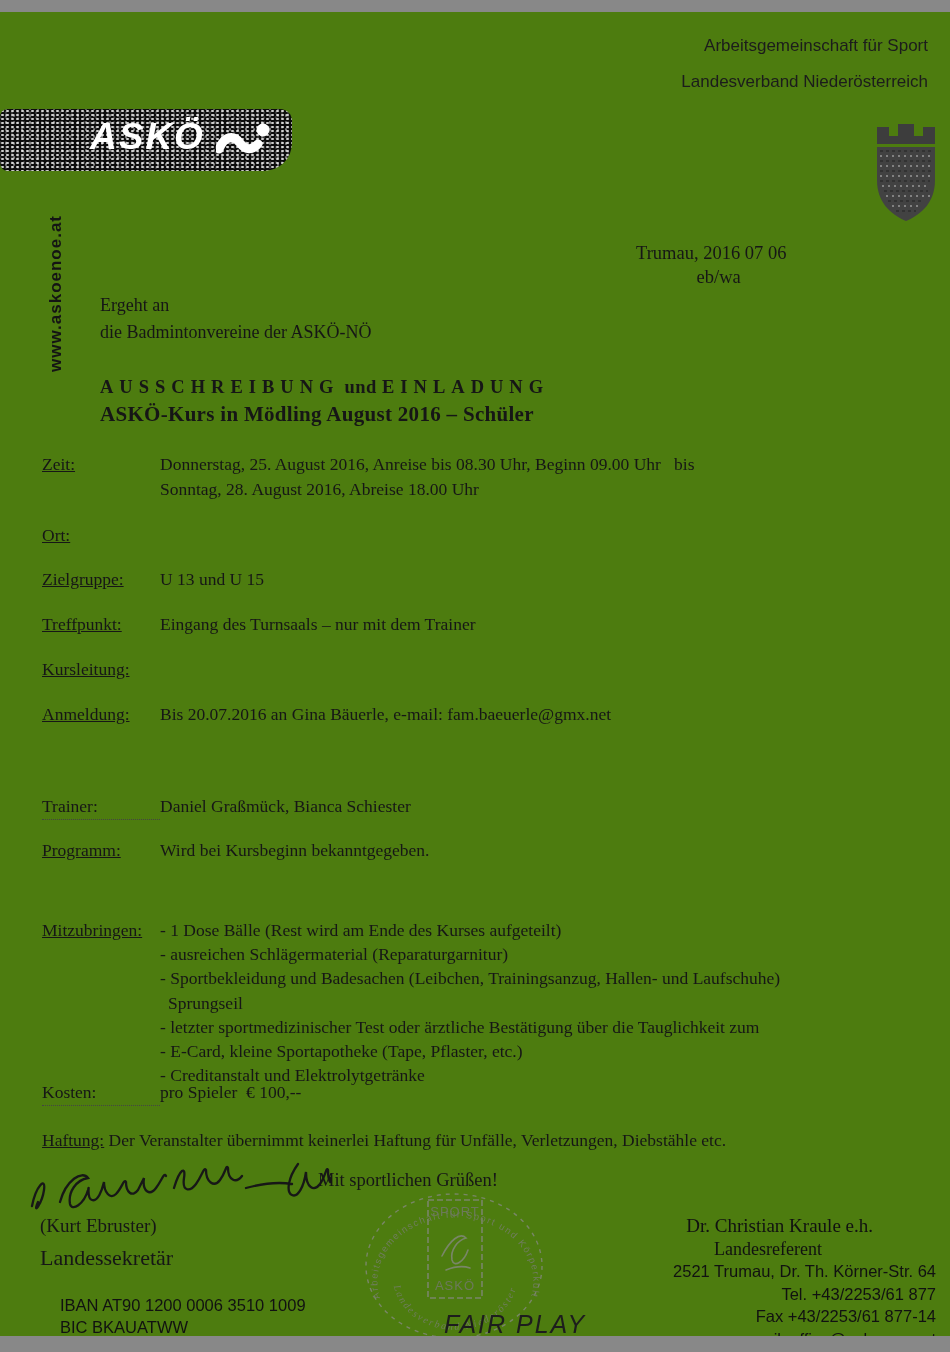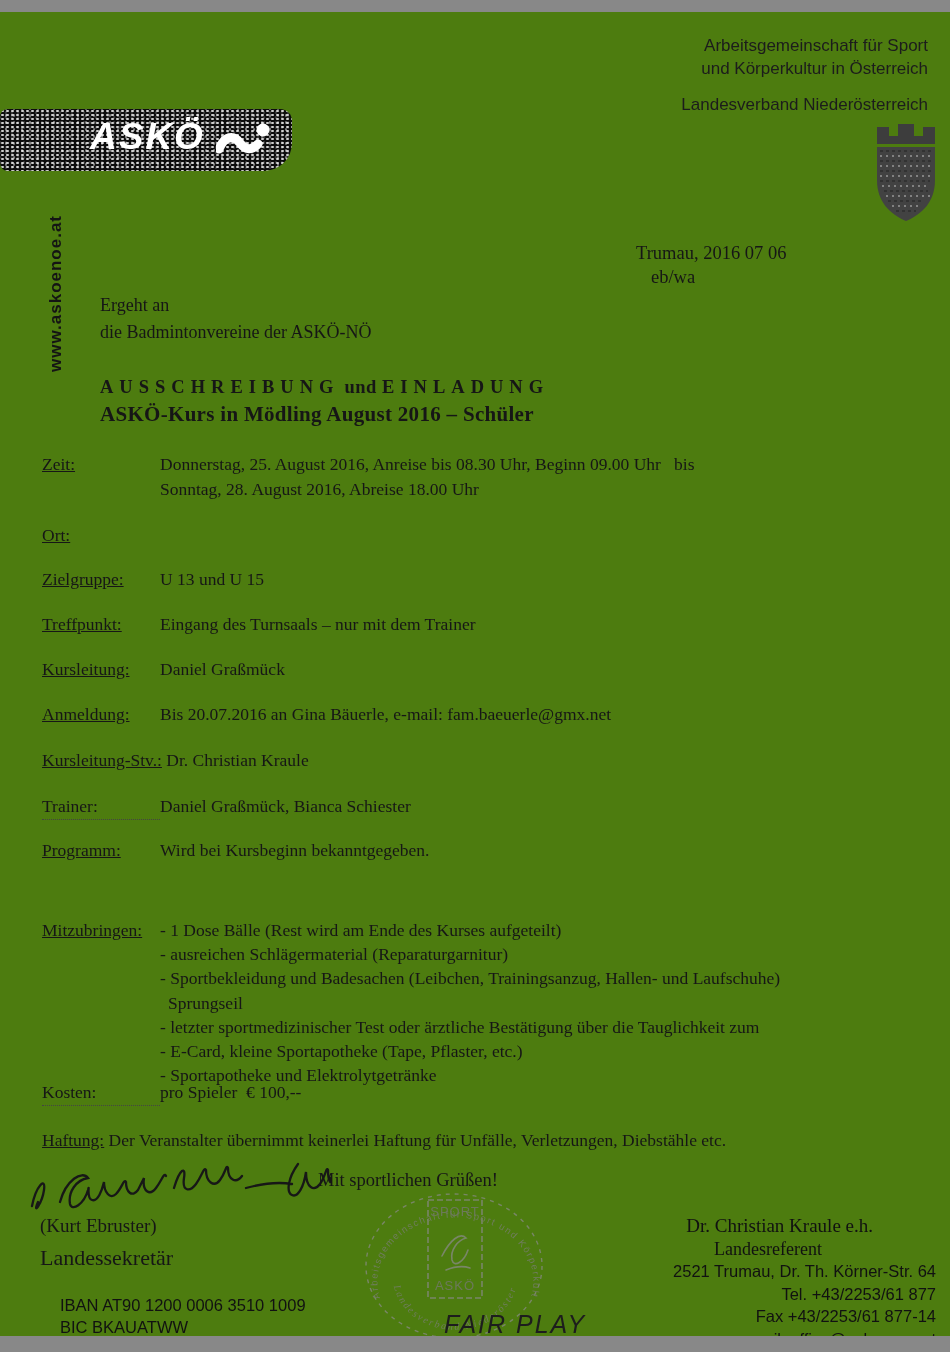--- a/index.html
+++ b/index.html
@@ -43,21 +43,21 @@
   .coa{position:absolute;left:868px;top:108px;}
 
   .vertical-site{
     position:absolute;left:46px;top:190px;height:170px;
     writing-mode:vertical-rl;transform:rotate(180deg);
     font-family:"Liberation Sans", sans-serif;
     font-weight:bold;font-size:17px;letter-spacing:1px;color:#141414;
   }
 
   .dateblock{position:absolute;left:636px;top:229px;font-size:18.5px;line-height:24px;}
-  .dateblock .initials{padding-left:15px;}
+  .dateblock .initials{padding-left:15px;text-align:center;}
 
   .recipient{position:absolute;left:100px;top:280px;font-size:18px;line-height:27px;}
 
   .title{position:absolute;left:100px;top:365px;}
   .title .t1{font-size:18.5px;font-weight:bold;letter-spacing:.5px;}
   .title .t1 .spread{letter-spacing:6px;}
   .title .t2{font-size:21px;font-weight:bold;margin-top:4px;letter-spacing:.3px;}
 
   
   .row{position:absolute;left:42px;right:18px;display:flex;font-size:17.5px;line-height:25px;}
@@ -95,21 +95,20 @@
   .contact .c2{font-family:"Liberation Serif", serif;font-size:18px;padding-right:114px;}
   .contact .csans{font-family:"Liberation Sans", sans-serif;}
 </style>
 </head>
 <body>
 
 <div class="page">
 
   <div class="org-block">
     <div>Arbeitsgemeinschaft für Sport</div>
-    <div>und Körperkultur in Österreich</div>
     <div class="line3">Landesverband Niederösterreich</div>
   </div>
 
   <div class="banner">
     <span class="logo-text">ASKÖ</span>
     <svg width="58" height="40" viewBox="0 0 58 40">
       <circle cx="47" cy="9" r="6.5" fill="#ffffff"></circle>
       <path d="M3 28 C9 14 18 14 24 22 C29 29 36 30 42 23" stroke="#ffffff" stroke-width="9" stroke-linecap="round" fill="none"></path>
     </svg>
   </div>
@@ -163,53 +162,48 @@
     <div class="val">U 13 und U 15</div>
   </div>
 
   <div class="row" style="top:600px">
     <div class="lbl">Treffpunkt:</div>
     <div class="val">Eingang des Turnsaals – nur mit dem Trainer</div>
   </div>
 
   <div class="row" style="top:645px">
     <div class="lbl">Kursleitung:</div>
-    <div class="val">Daniel Graßmück</div>
   </div>
 
   <div class="row" style="top:690px">
     <div class="lbl">Anmeldung:</div>
     <div class="val">Bis 20.07.2016 an Gina Bäuerle, e-mail: fam.baeuerle@gmx.net</div>
   </div>
 
-  <div class="row-inline" style="top:736px">
-    <span class="lbl">Kursleitung-Stv.:</span>
-    <span>Dr. Christian Kraule</span>
-  </div>
 
   <div class="row" style="top:782px">
     <div class="lbl dotted">Trainer:</div>
     <div class="val">Daniel Graßmück, Bianca Schiester</div>
   </div>
 
   <div class="row" style="top:826px">
     <div class="lbl">Programm:</div>
     <div class="val">Wird bei Kursbeginn bekanntgegeben.</div>
   </div>
 
   <div class="row" style="top:906px">
     <div class="lbl">Mitzubringen:</div>
     <div class="val mitz-items">
       <div>- 1 Dose Bälle (Rest wird am Ende des Kurses aufgeteilt)</div>
       <div>- ausreichen Schlägermaterial (Reparaturgarnitur)</div>
       <div>- Sportbekleidung und Badesachen (Leibchen, Trainingsanzug, Hallen- und Laufschuhe)</div>
       <div class="cont">Sprungseil</div>
       <div>- letzter sportmedizinischer Test oder ärztliche Bestätigung über die Tauglichkeit zum</div>
       <div>- E-Card, kleine Sportapotheke (Tape, Pflaster, etc.)</div>
-      <div>- Sportapotheke und Elektrolytgetränke</div>
+      <div>- Creditanstalt und Elektrolytgetränke</div>
     </div>
   </div>
 
   <div class="row" style="top:1068px">
     <div class="lbl dotted">Kosten:</div>
     <div class="val">pro Spieler&nbsp; € 100,--</div>
   </div>
 
   <div class="row-inline" style="top:1116px">
     <span class="lbl">Haftung:</span><span> Der Veranstalter übernimmt keinerlei Haftung für Unfälle, Verletzungen, Diebstähle etc.</span>

